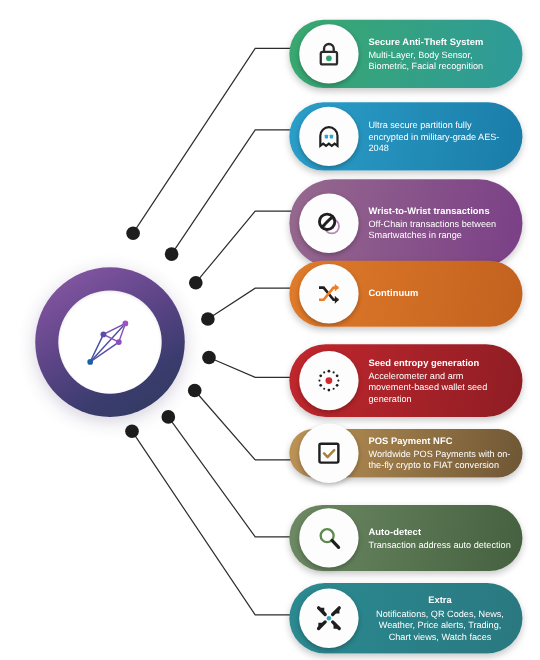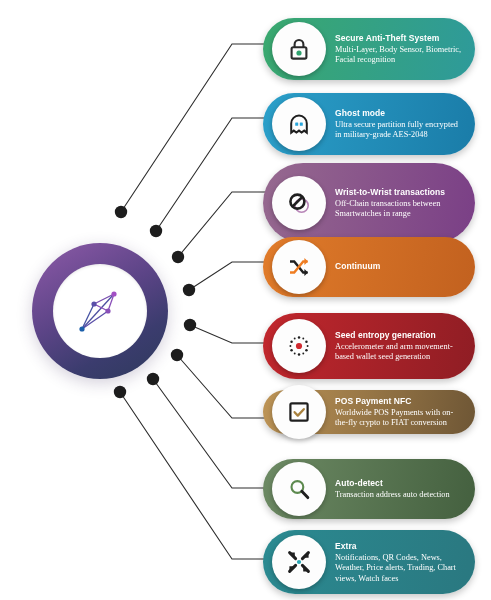--- a/index.html
+++ b/index.html
@@ -64,21 +64,20 @@
   .pill-title {
     font-size: 8.5px; font-weight: bold;
     line-height: 11px;
     letter-spacing: 0.05px;
     margin: 0 0 0.5px 0;
   }
   .pill-desc {
     font-size: 8.3px; font-weight: normal;
     line-height: 10.5px;
     margin: 0;
-    font-family: Liberation Serif, serif;
   }
   .icon-svg { display: block; }
 </style>
 </head>
 <body>
 
 <div id="stage">
 
   <svg id="connectors" viewBox="0 0 491 600">
       <path d="M 121 212 L 232 44 L 266 44" fill="none" stroke="#2d2d2d" stroke-width="1.1"></path>
@@ -136,21 +135,20 @@
         <div class="pill-circle">
        <span>
             <svg class="icon-svg" width="26" height="26" viewBox="0 0 26 26">
         <path d="M5.2 21.6V12.4a7.8 7.8 0 0 1 15.6 0v9.2l-2.6-2-2.6 2-2.6-2-2.6 2-2.6-2z" fill="none" stroke="#1f1f1f" stroke-width="2"></path>
         <rect x="9.2" y="11.4" width="3.0" height="3.4" rx="0.6" fill="#29a7dd"></rect>
         <rect x="13.8" y="11.4" width="3.0" height="3.4" rx="0.6" fill="#29a7dd"></rect>
       </svg>
           </span>
      </div>
      <div class="pill-text">
-       <p class="pill-title">Ghost mode</p>
        <p class="pill-desc">Ultra secure partition fully encrypted in military-grade AES-2048</p>
      </div>
       </div>
       <div class="pill" style="top: 163px; height: 80px; background: linear-gradient(100deg, rgb(150, 105, 143) 0%, rgb(122, 63, 134) 100%);">
         <div class="pill-circle">
        <span>
             <svg class="icon-svg" width="26" height="26" viewBox="0 0 26 26">
         <circle cx="15.6" cy="15.6" r="6.6" fill="none" stroke="#a05ea0" stroke-width="1.6" opacity="0.75"></circle>
         <circle cx="11.4" cy="11.6" r="7.0" fill="none" stroke="#1f1f1f" stroke-width="2.6"></circle>
         <line x1="6.6" y1="16.5" x2="16.3" y2="6.8" stroke="#1f1f1f" stroke-width="2.6"></line>
@@ -223,21 +221,21 @@
         <circle cx="11.4" cy="11.0" r="5.9" fill="none" stroke="#5d8a4f" stroke-width="2.1"></circle>
         <path d="M15.8 15.3l6.0 6.3" stroke="#1f1f1f" stroke-width="2.9" stroke-linecap="round"></path>
       </svg>
           </span>
      </div>
      <div class="pill-text">
        <p class="pill-title">Auto-detect</p>
        <p class="pill-desc">Transaction address auto detection</p>
      </div>
       </div>
-      <div class="pill" style="top: 530px; height: 64px; background: linear-gradient(100deg, rgb(43, 138, 145) 0%, rgb(42, 120, 128) 100%);">
+      <div class="pill" style="top: 530px; height: 64px; background: linear-gradient(100deg, rgb(43, 138, 145) 0%, rgb(42, 120, 128) 100%); text-align: center;">
         <div class="pill-circle">
        <span>
             <svg class="icon-svg" width="26" height="26" viewBox="0 0 26 26">
         <path d="M9.6 9.6L3.6 3.6M16.4 9.6l6-6M9.6 16.4l-6 6M16.4 16.4l6 6" stroke="#1f1f1f" stroke-width="3.0" stroke-linecap="round"></path>
         <path d="M3.4 3.4h5.4v5.4zM22.6 3.4v5.4h-5.4zM3.4 22.6v-5.4h5.4zM22.6 22.6h-5.4v-5.4z" fill="#1f1f1f"></path>
         <circle cx="13" cy="13" r="2.1" fill="#2aa8b5"></circle>
       </svg>
           </span>
      </div>
      <div class="pill-text">

